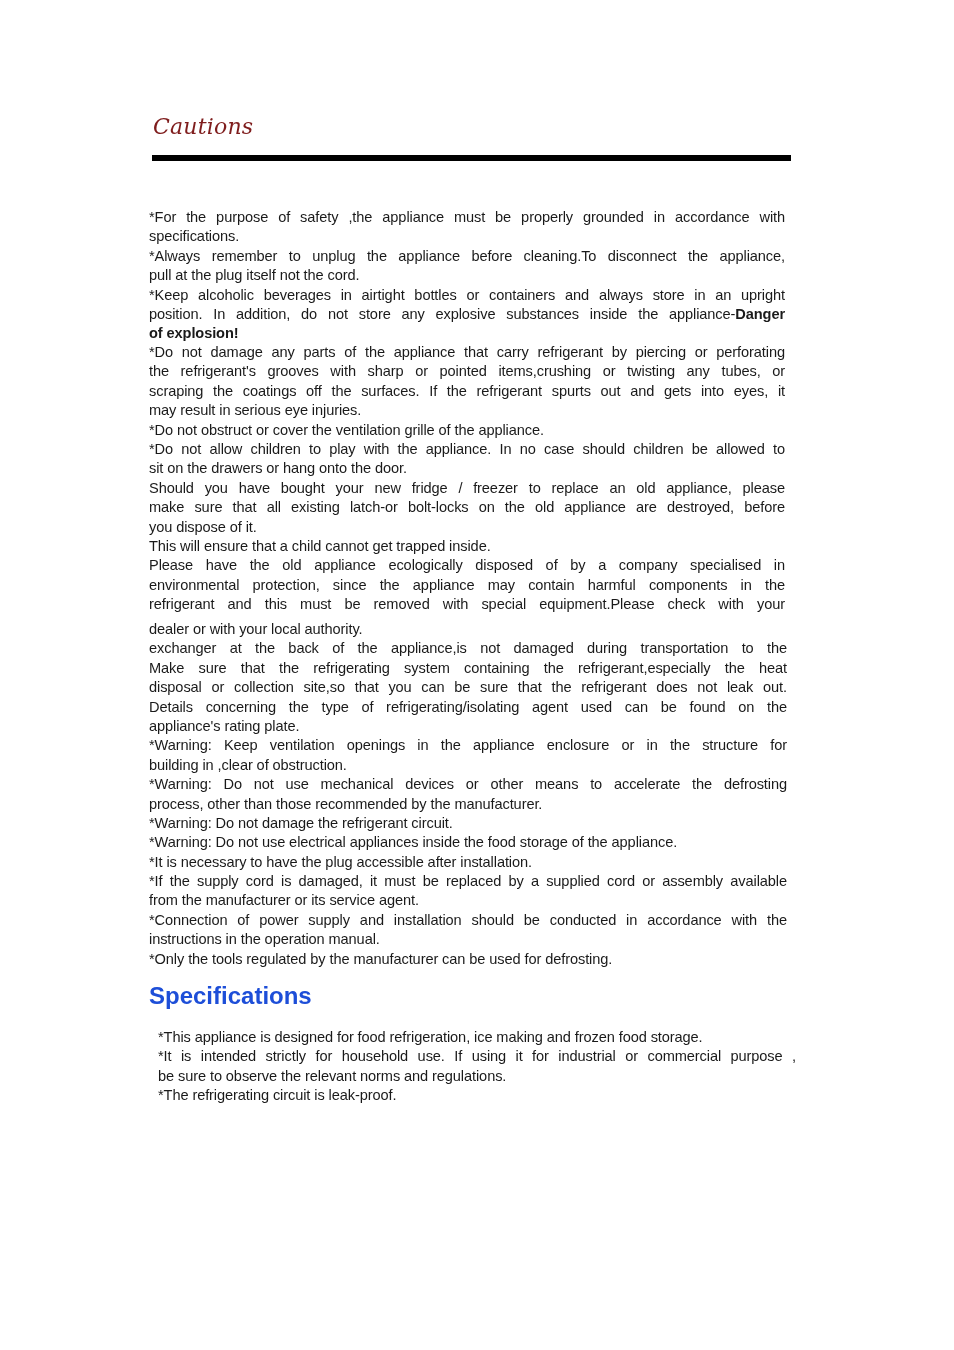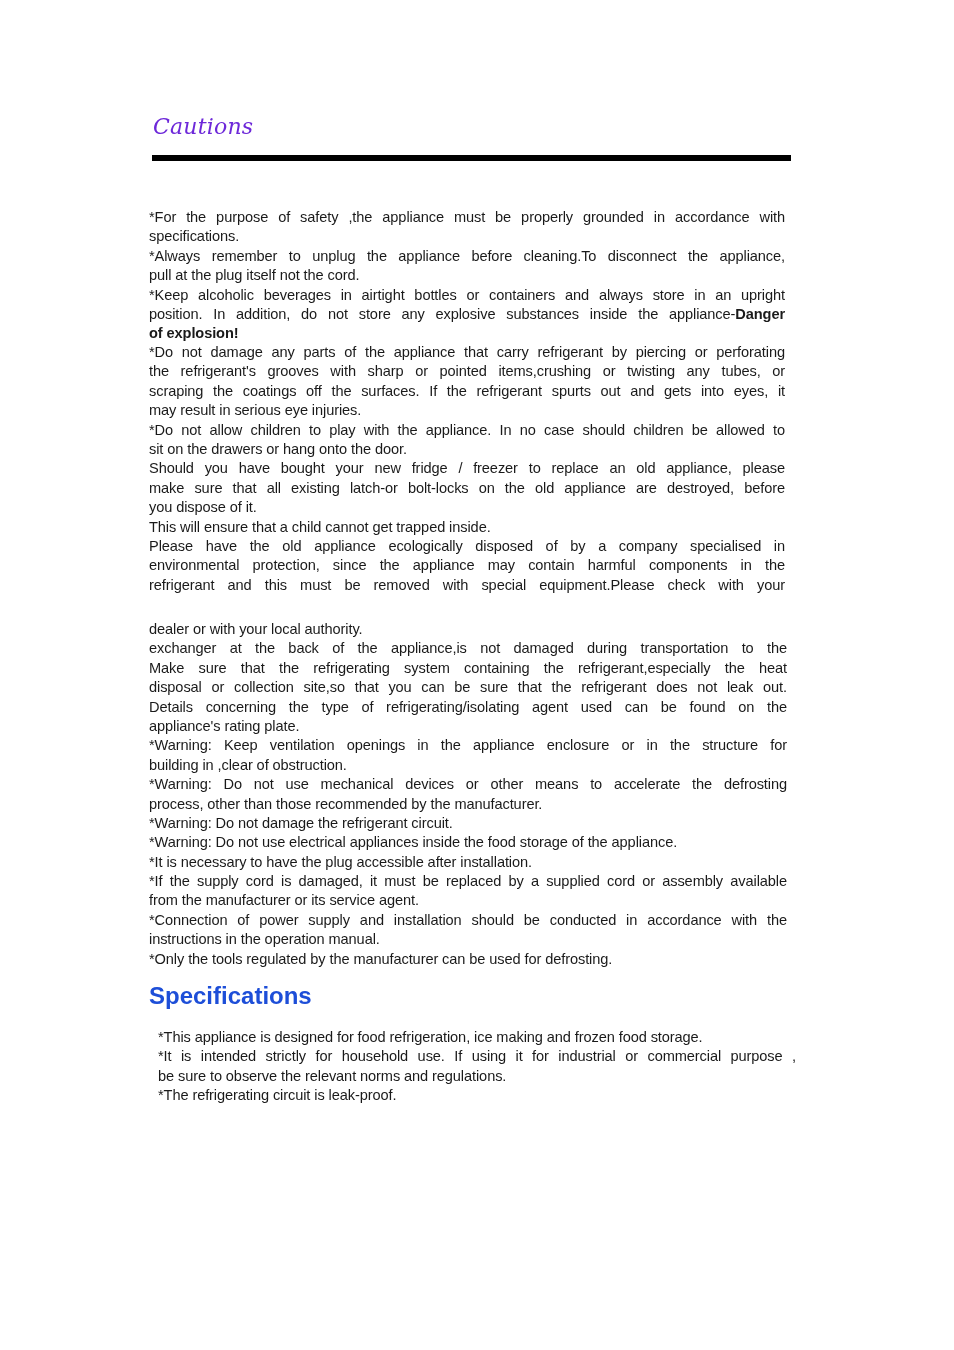--- a/index.html
+++ b/index.html
@@ -20,21 +20,21 @@
     width: 954px; height: 1350px;
   }
   .section-title-cautions {
     position: absolute;
     left: 153px;
     top: 114px;
     font-family: "DejaVu Serif", "Liberation Serif", serif;
     font-style: italic;
     font-size: 22px;
     font-weight: normal;
-    color: #6d28d9;
+    color: #7f1d1d;
     letter-spacing: 0.2px;
     margin: 0;
   }
   .rule {
     position: absolute;
     left: 152px;
     top: 155px;
     width: 639px;
     height: 6px;
     background: #000;
@@ -93,20 +93,21 @@
     </span>
     <span class="line bold"> of explosion!</span>
   </div>
 
   <div class="text-block" id="block-b" style="left:149px; top:343px; width:636px;">
     <div id="lines-b">
         <span class="justify">*Do not damage any parts of the appliance that carry refrigerant by piercing or perforating</span>
         <span class="justify"> the refrigerant's grooves with sharp or pointed items,crushing or twisting any tubes, or</span>
         <span class="justify"> scraping the coatings off the surfaces. If the refrigerant spurts out and gets into eyes, it</span>
         <span class="line"> may result in serious eye injuries.</span>
+        <span class="line">*Do not obstruct or cover the ventilation grille of the appliance.</span>
         <span class="justify">*Do not allow children to play with the appliance. In no case should children be allowed to</span>
         <span class="line"> sit on the drawers or hang onto the door.</span>
         <span class="justify">Should you have bought your new fridge / freezer to replace an old appliance, please</span>
         <span class="justify"> make sure that all existing latch-or bolt-locks on the old appliance are destroyed, before</span>
         <span class="line"> you dispose of it.</span>
         <span class="line">This will ensure that a child cannot get trapped inside.</span>
         <span class="justify">Please have the old appliance ecologically disposed of by a company specialised in</span>
         <span class="justify"> environmental protection, since the appliance may contain harmful components in the</span>
         <span class="justify"> refrigerant and this must be removed with special equipment.Please check with your</span>
       </div>

